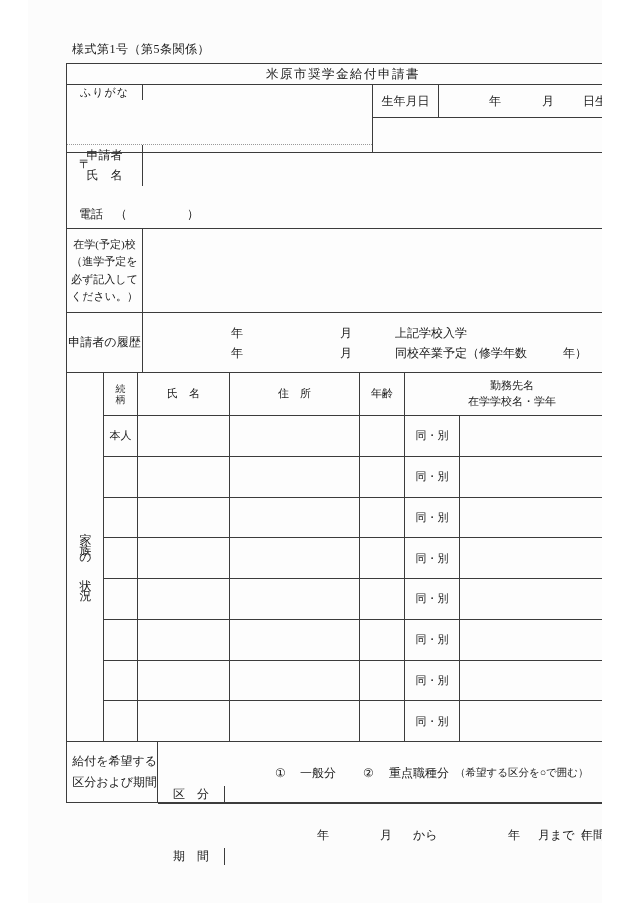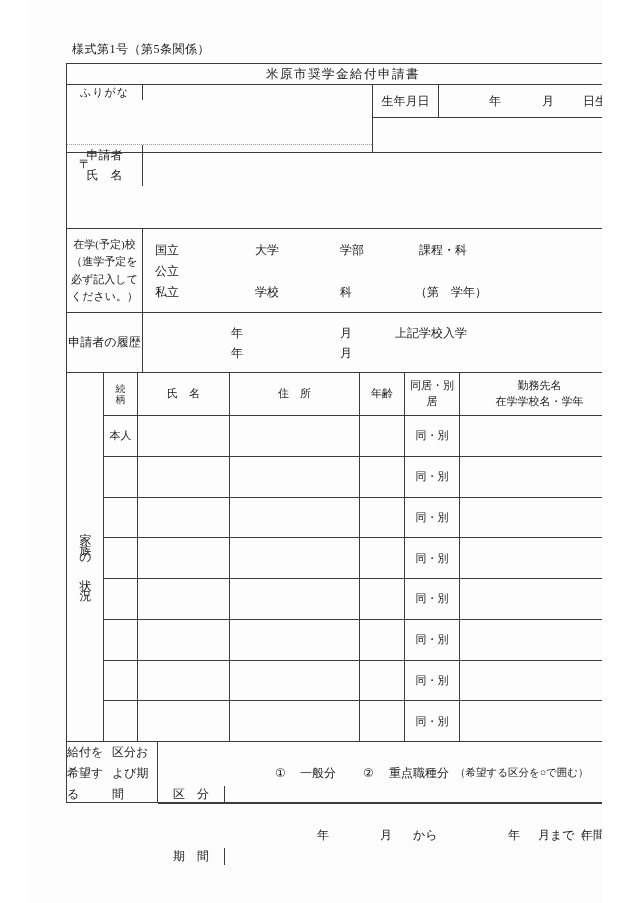--- a/index.html
+++ b/index.html
@@ -71,21 +71,21 @@
   .fc.c-addr { width:130px; }
   .fc.c-age { width:45px; }
   .fc.c-coh { width:55px; }
   .fc.c-work { flex:1; border-right:none; }
   .fam-header .fc { font-size:11.5px; line-height:1.45; }
   .fam-header .fc.c-rel { font-size:10px; line-height:1.15; }
   .fam-row .fc { font-size:11px; }
 
   
   .sec-bottom { height:61px; }
-  .bot-lbl { width:91px; border-right:1px solid #3c3c3c; display:flex; flex-direction:row; align-items:flex-start; justify-content:center; line-height:1.75; }
+  .bot-lbl { width:91px; border-right:1px solid #3c3c3c; display:flex; flex-direction:column; align-items:flex-end; justify-content:center; line-height:1.75; }
   .bot-main { flex:1; display:flex; flex-direction:column; }
   .bot-row { flex:1; display:flex; }
   .bot-row + .bot-row { border-top:1px solid #3c3c3c; }
   .bot-sub { width:67px; border-right:1px solid #3c3c3c; display:flex; align-items:center; justify-content:center;margin-top:44px; }
   .bot-content { flex:1; position:relative; }
   .bot-content span { position:absolute; top:50%; transform:translateY(-50%); white-space:nowrap; }
   .note { font-size:10.5px; }
 </style>
 </head>
 <body>
@@ -119,81 +119,62 @@
             <span style="left:103px">月</span>
             <span style="left:144px">日生</span>
           </div>
         </div>
       </div>
     </div>
 
     <div class="sec sec-address">
       <div class="addr-content">
         <span>〒</span>
+        <span>電話　（　　　　　）</span>
       </div>
     </div>
 
     <div class="sec sec-school">
       <div class="side-lbl school-lbl">
         <span>在学(予定)校</span>
         <span>（進学予定を</span>
         <span>必ず記入して</span>
         <span>ください。）</span>
-      </div>
-      <div class="school-content">
-        <div class="sline">
-          <span style="left:12px">国立</span>
-          <span style="left:112px">大学</span>
-          <span style="left:197px">学部</span>
-          <span style="left:276px">課程・科</span>
-        </div>
-        <div class="sline">
-          <span style="left:12px">公立</span>
-        </div>
-        <div class="sline">
-          <span style="left:12px">私立</span>
-          <span style="left:112px">学校</span>
-          <span style="left:197px">科</span>
-          <span style="left:272px">（第　学年）</span>
-        </div>
       </div>
     </div>
 
     <div class="sec sec-history">
       <div class="side-lbl">申請者の履歴</div>
       <div class="hist-content">
         <div class="hline">
           <span style="left:88px">年</span>
           <span style="left:197px">月</span>
           <span style="left:252px">上記学校入学</span>
         </div>
         <div class="hline">
           <span style="left:88px">年</span>
           <span style="left:197px">月</span>
+          <span style="left:252px">同校卒業予定（修学年数　　　年）</span>
         </div>
       </div>
     </div>
 
     <div class="sec sec-family">
       <div class="fam-side">
         <span>家族の状況</span>
       </div>
       <div class="fam-main">
         <div class="fam-row fam-header">
           <div class="fc c-rel">
             <span>続</span>
             <span>柄</span>
           </div>
           <div class="fc c-name">氏　名</div>
           <div class="fc c-addr">住　所</div>
           <div class="fc c-age">年齢</div>
-          <div class="fc c-coh">
-            <span>同居・別</span>
-            <span>居</span>
-          </div>
           <div class="fc c-work">
             <span>勤務先名</span>
             <span>在学学校名・学年</span>
           </div>
         </div>
 
         <div class="fam-row">
           <div class="fc c-rel">本人</div>
           <div class="fc c-name"></div>
           <div class="fc c-addr"></div>

